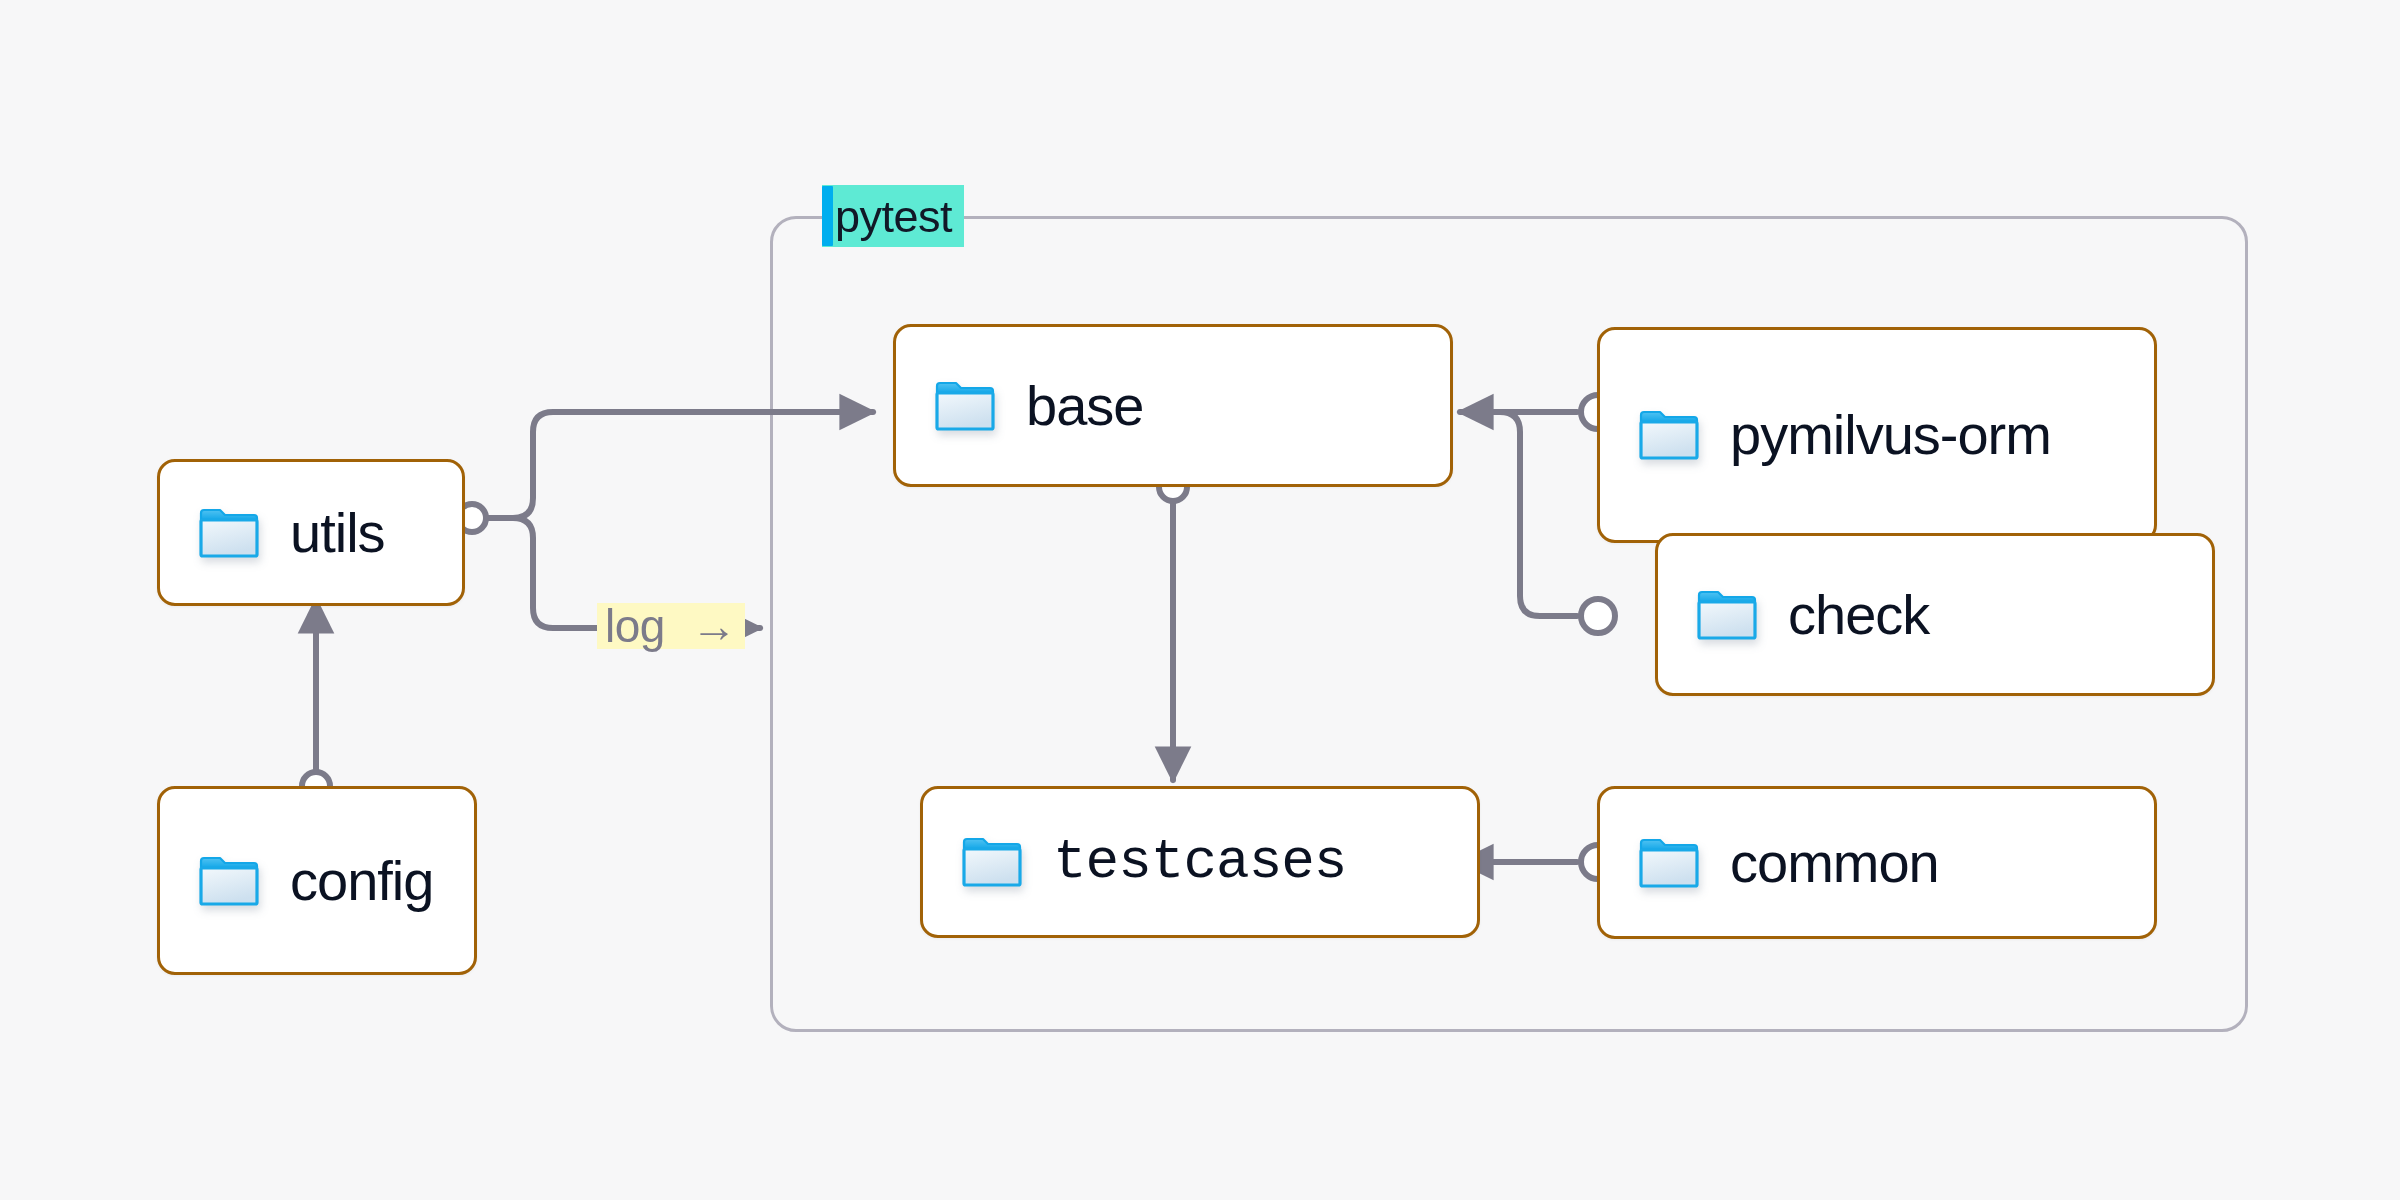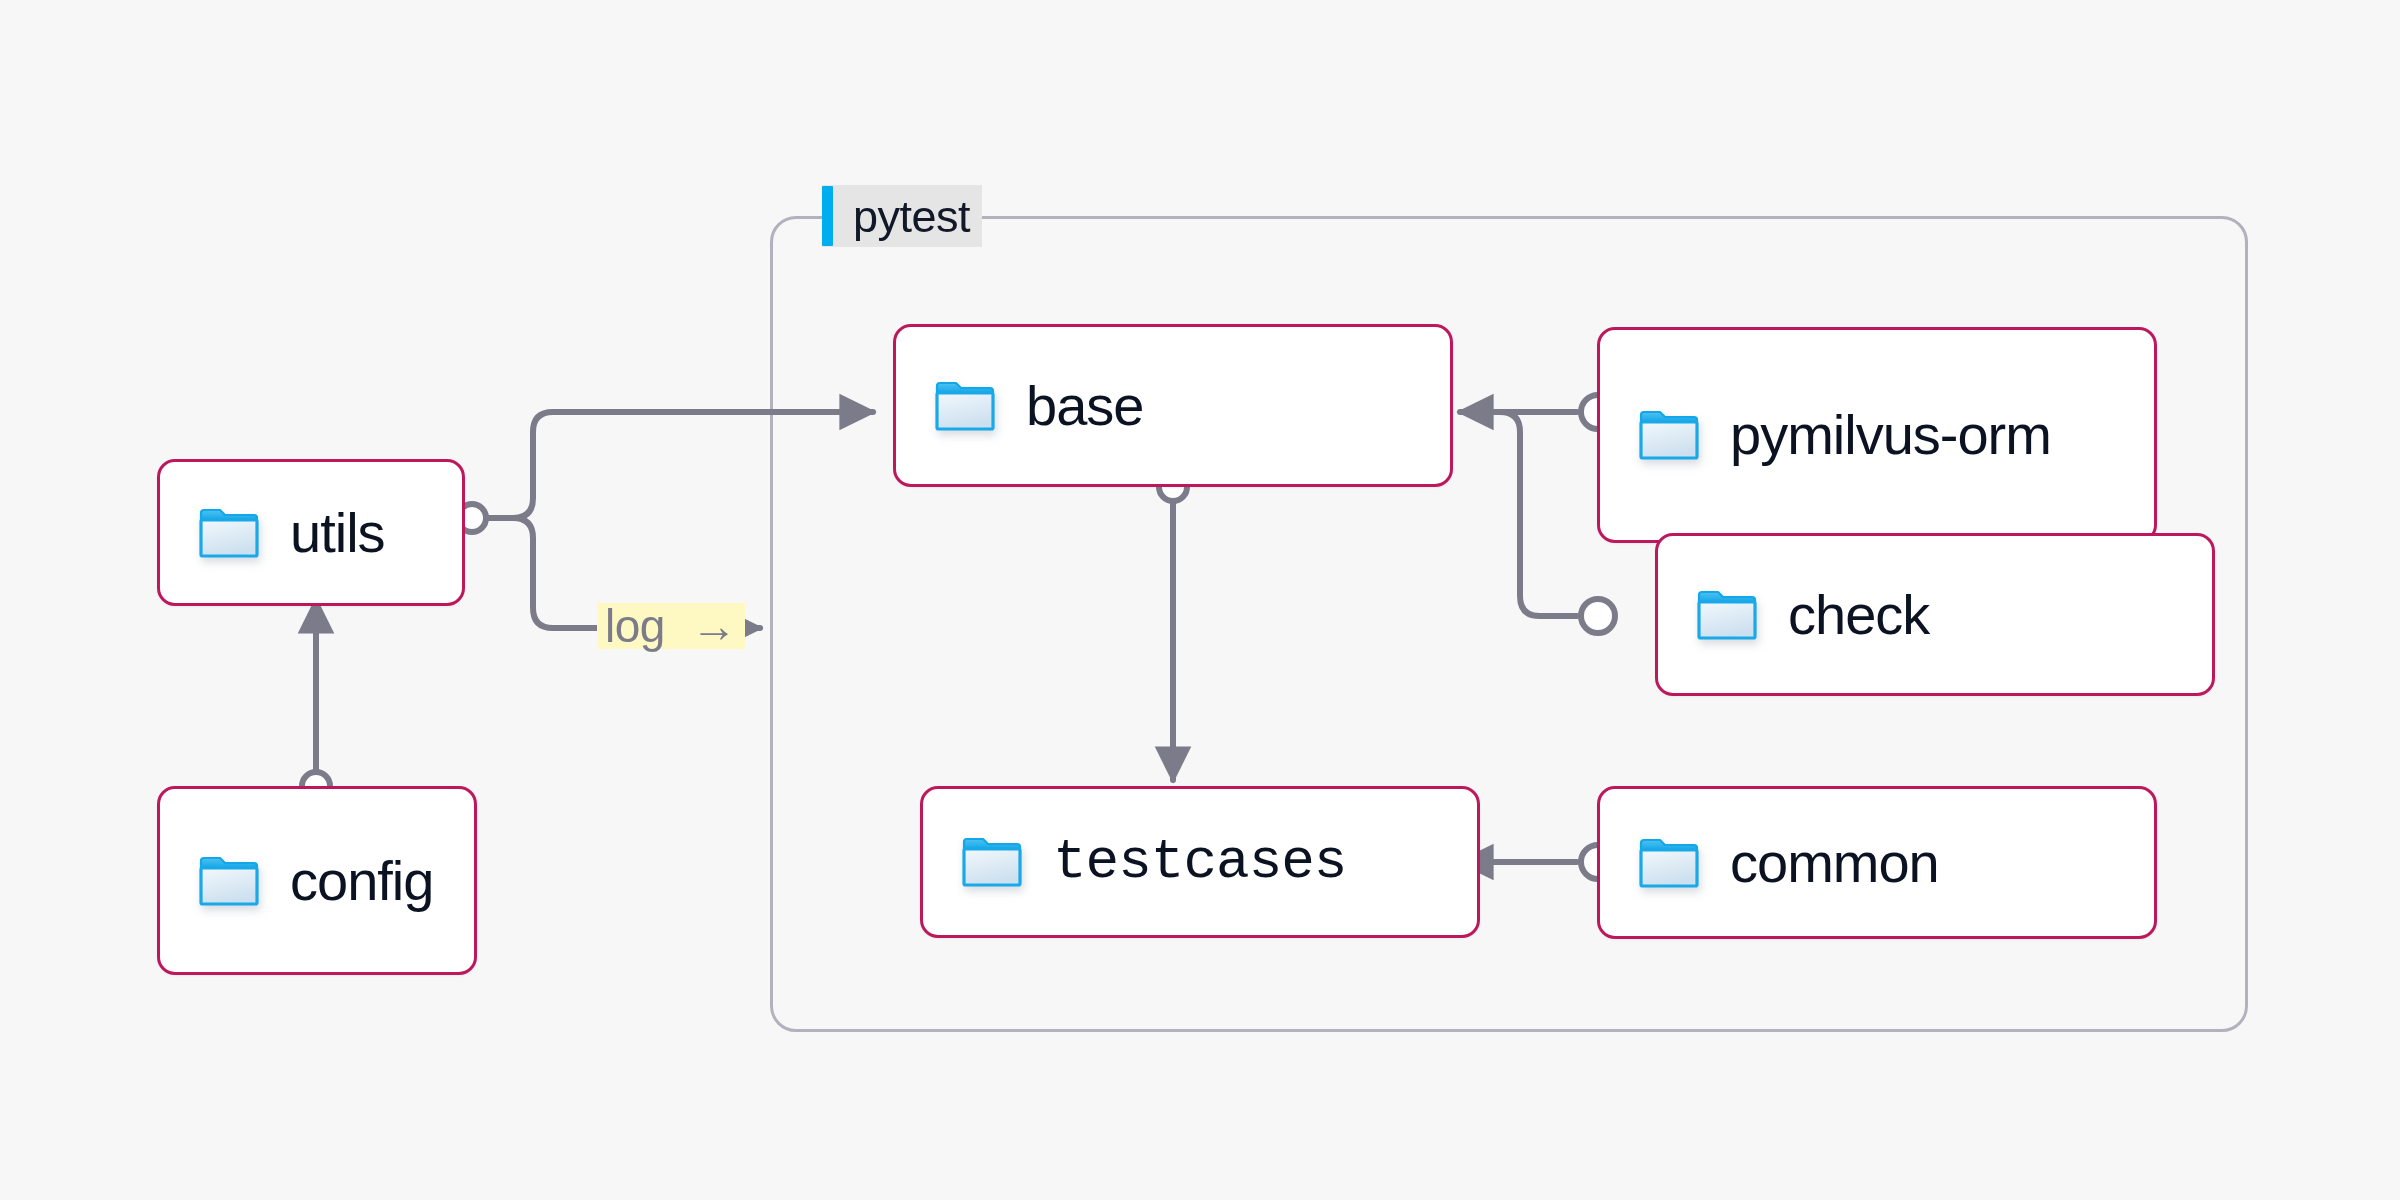--- a/index.html
+++ b/index.html
@@ -31,22 +31,22 @@
     position: absolute;
     border: 3px solid #b3b1bd;
     border-radius: 26px;
     background: transparent;
     box-sizing: border-box;
   }
   .group-label-wrap {
     position: absolute;
     display: flex;
     align-items: center;
-    gap: 20px;
-    background: #e5e5e5;
+    gap: 2px;
+    background: #5eead4;
     padding: 0 12px 0 0;
     height: 62px;
   }
   .group-bar {
     width: 11px;
     height: 60px;
     background: #00aeef;
     border-radius: 1px;
     flex: 0 0 auto;
   }
@@ -55,21 +55,21 @@
     color: #111827;
     letter-spacing: -0.5px;
     white-space: nowrap;
     line-height: 1;
   }
   
   .node {
     position: absolute;
     box-sizing: border-box;
     background: #ffffff;
-    border: 3px solid #be185d;
+    border: 3px solid #a16207;
     border-radius: 18px;
     display: flex;
     align-items: center;
     padding-left: 38px;
     gap: 30px;
     box-shadow: 0 1px 3px rgba(17,24,39,0.05);
   }
   .node-label {
     font-size: 56px;
     color: #0b1222;

